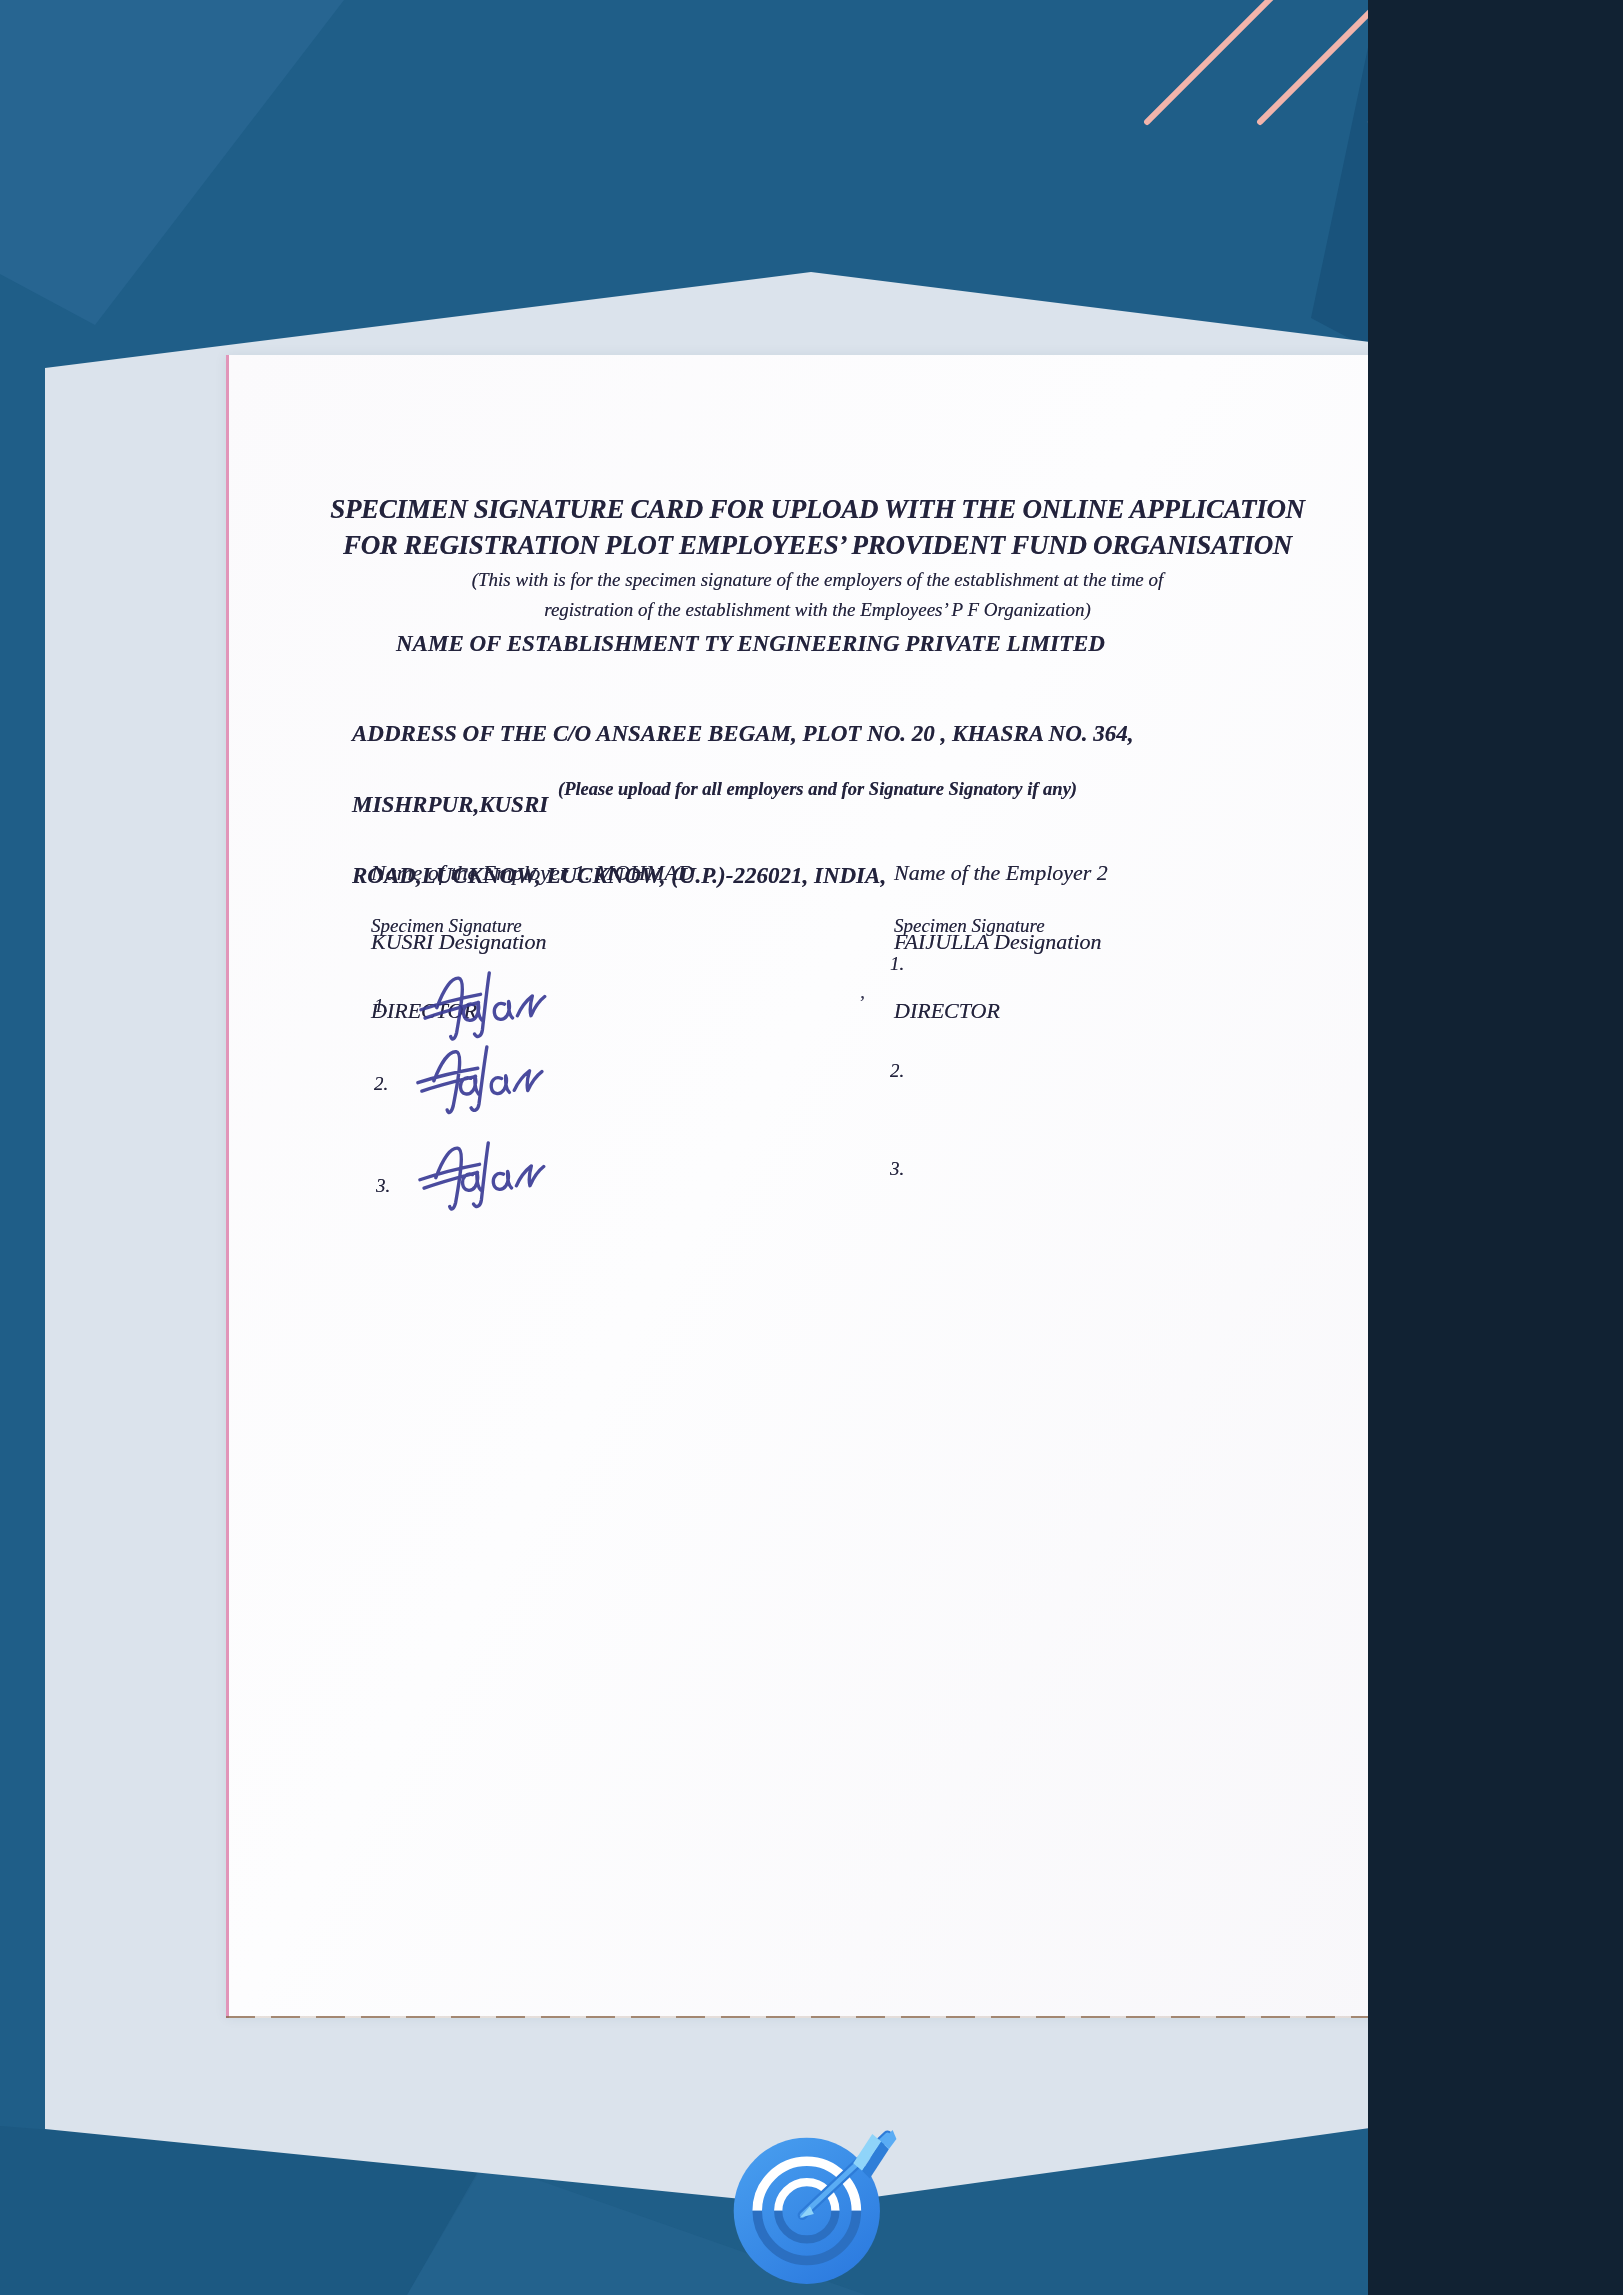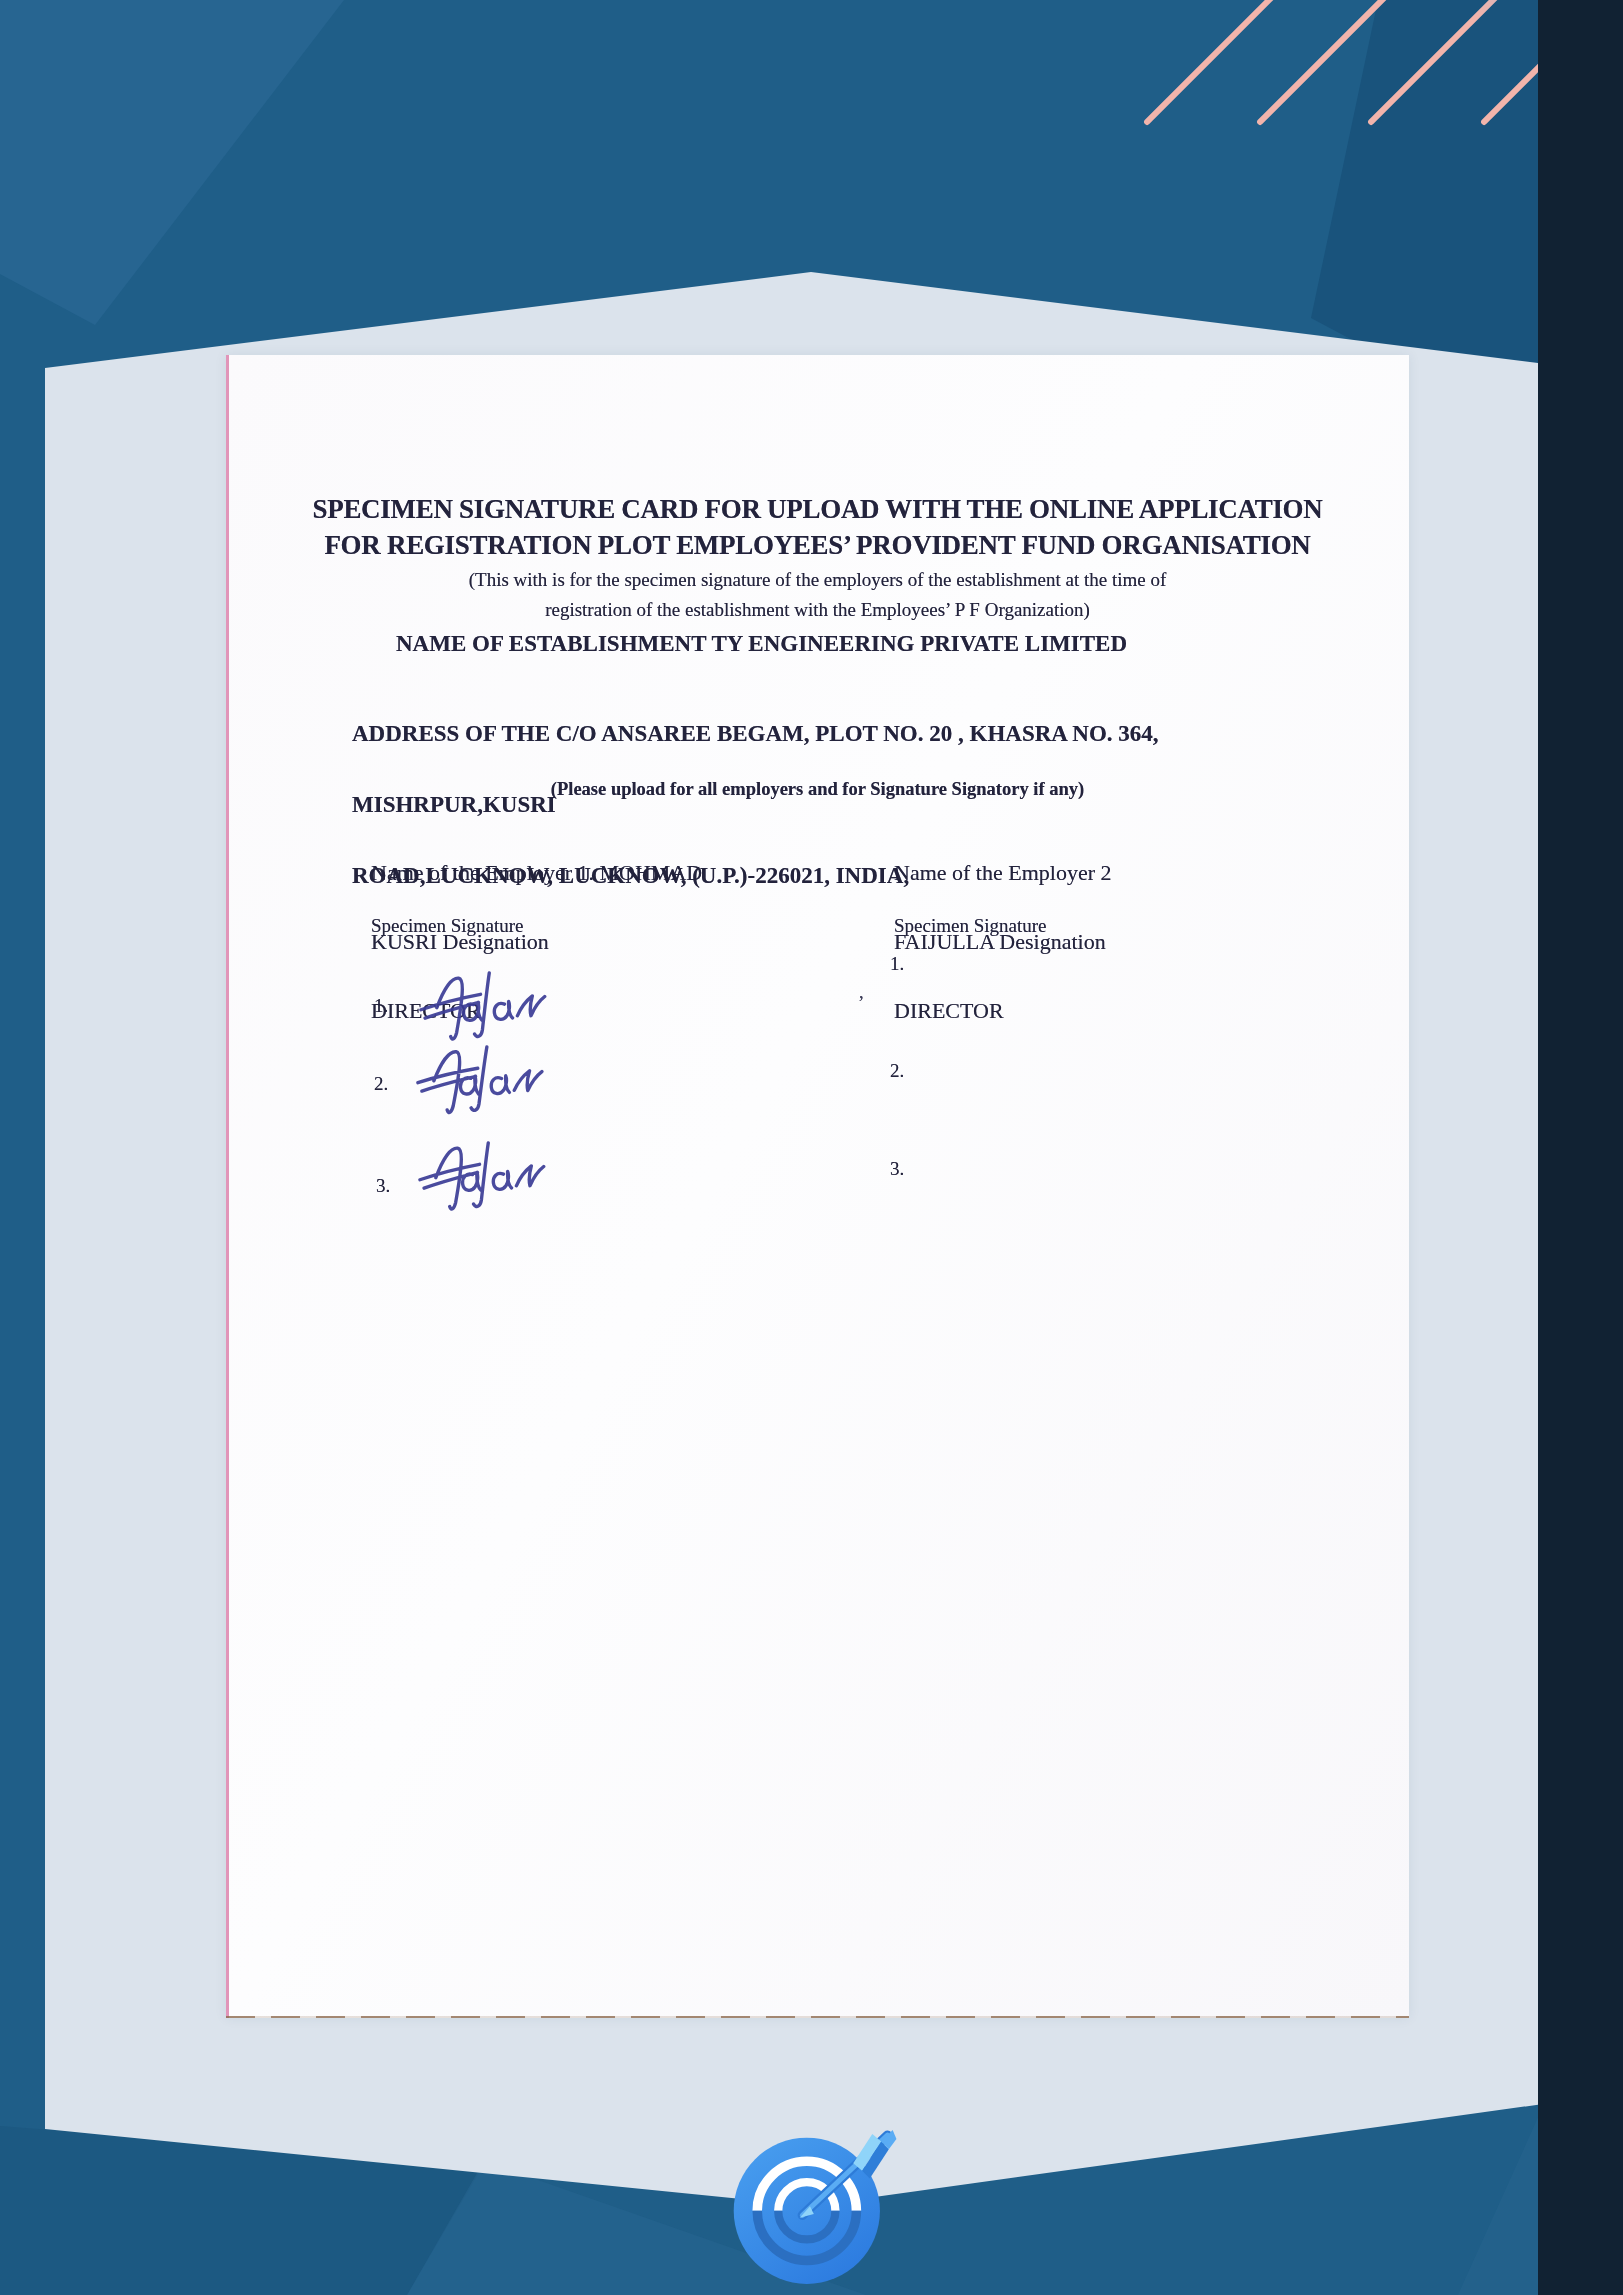--- a/index.html
+++ b/index.html
@@ -1,19 +1,20 @@
 <!DOCTYPE html>
 <html style="--bg: #1f5e88; --bg-dark: #19537c; --bg-light: #276591; --banner: #dbe3ec; --paper: #fcfbfd; --ink: #23233c; --sig-ink: #3b3c96; --stripe-pink: #f2b4ab; --stripe-gray: #a9b5d3; --stripe-blue: #7fb5e9; --paper-edge-pink: #dc83ad; --paper-edge-brown: #8d6a4e; --logo-top: #4aa0f0; --logo-bottom: #2d7ce0; --logo-ring-dark: #2b6fc1; --logo-shaft: #5aacf4; --logo-vane-light: #8fd4f9; --logo-vane-dark: #2e7ed8;font-size:10.2px"><head>
 <meta charset="utf-8">
 <style>
   html,body{margin:0;padding:0;background:#123;}
   .stage{
-    position:relative; width:1538px; height:2295px; overflow:hidden;
+    position:relative; width:1368px; height:2295px; overflow:hidden;
     background:var(--bg,#1f5e88);
     font-family:"Liberation Serif","DejaVu Serif",serif;
+    font-style:italic;
   }
   .layer{position:absolute;inset:0;}
 
   
   .facet{position:absolute;inset:0;}
   .facet-tl{background:var(--bg-light,#26648f);clip-path:polygon(0 0,344px 0,95px 325px,0 274px);}
   .facet-tr{background:var(--bg-dark,#1a557e);clip-path:polygon(1378px 0,1623px 0,1623px 484px,1311px 318px);}
   .facet-r{background:var(--bg-light,#26648f);opacity:.55;clip-path:polygon(1623px 407px,1623px 955px,1579px 458px);}
   .facet-bl-dark{background:var(--bg-dark,#1a557e);opacity:.5;clip-path:polygon(0 2126px,484px 2164px,407px 2295px,0 2295px);}
   .facet-bl-light{background:var(--bg-light,#26648f);opacity:.5;clip-path:polygon(484px 2161px,866px 2295px,407px 2295px);}

